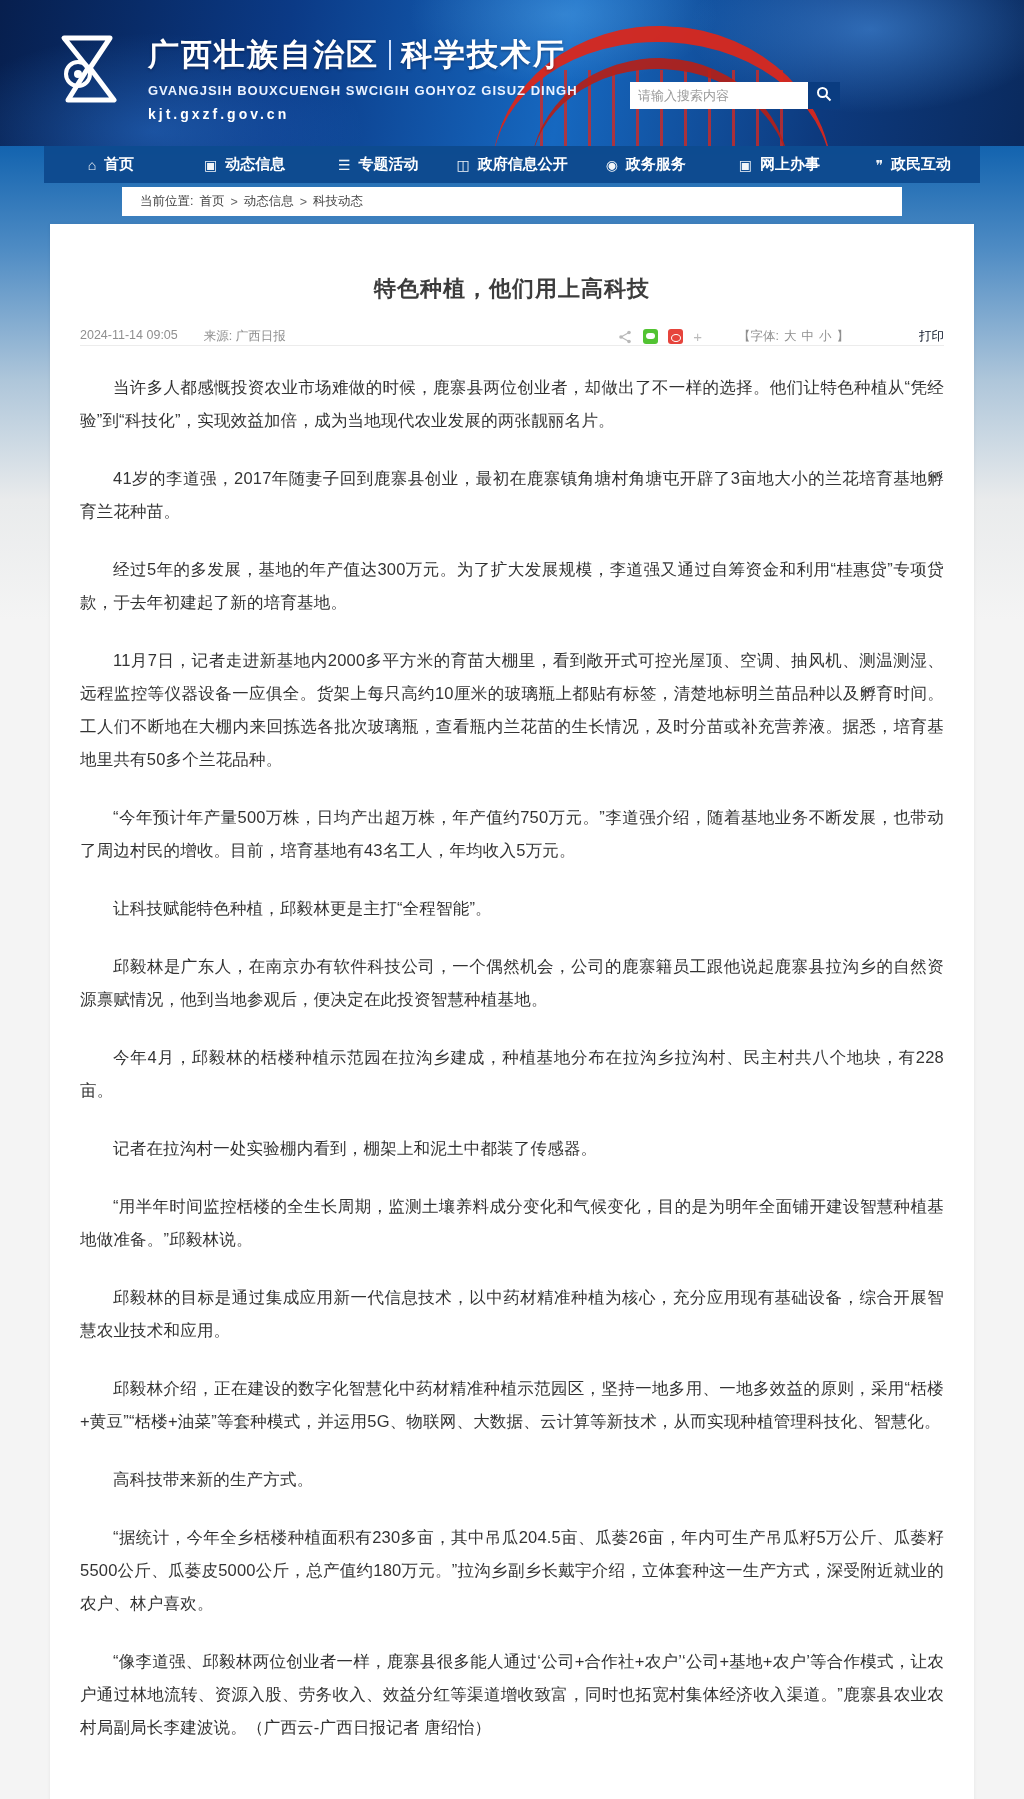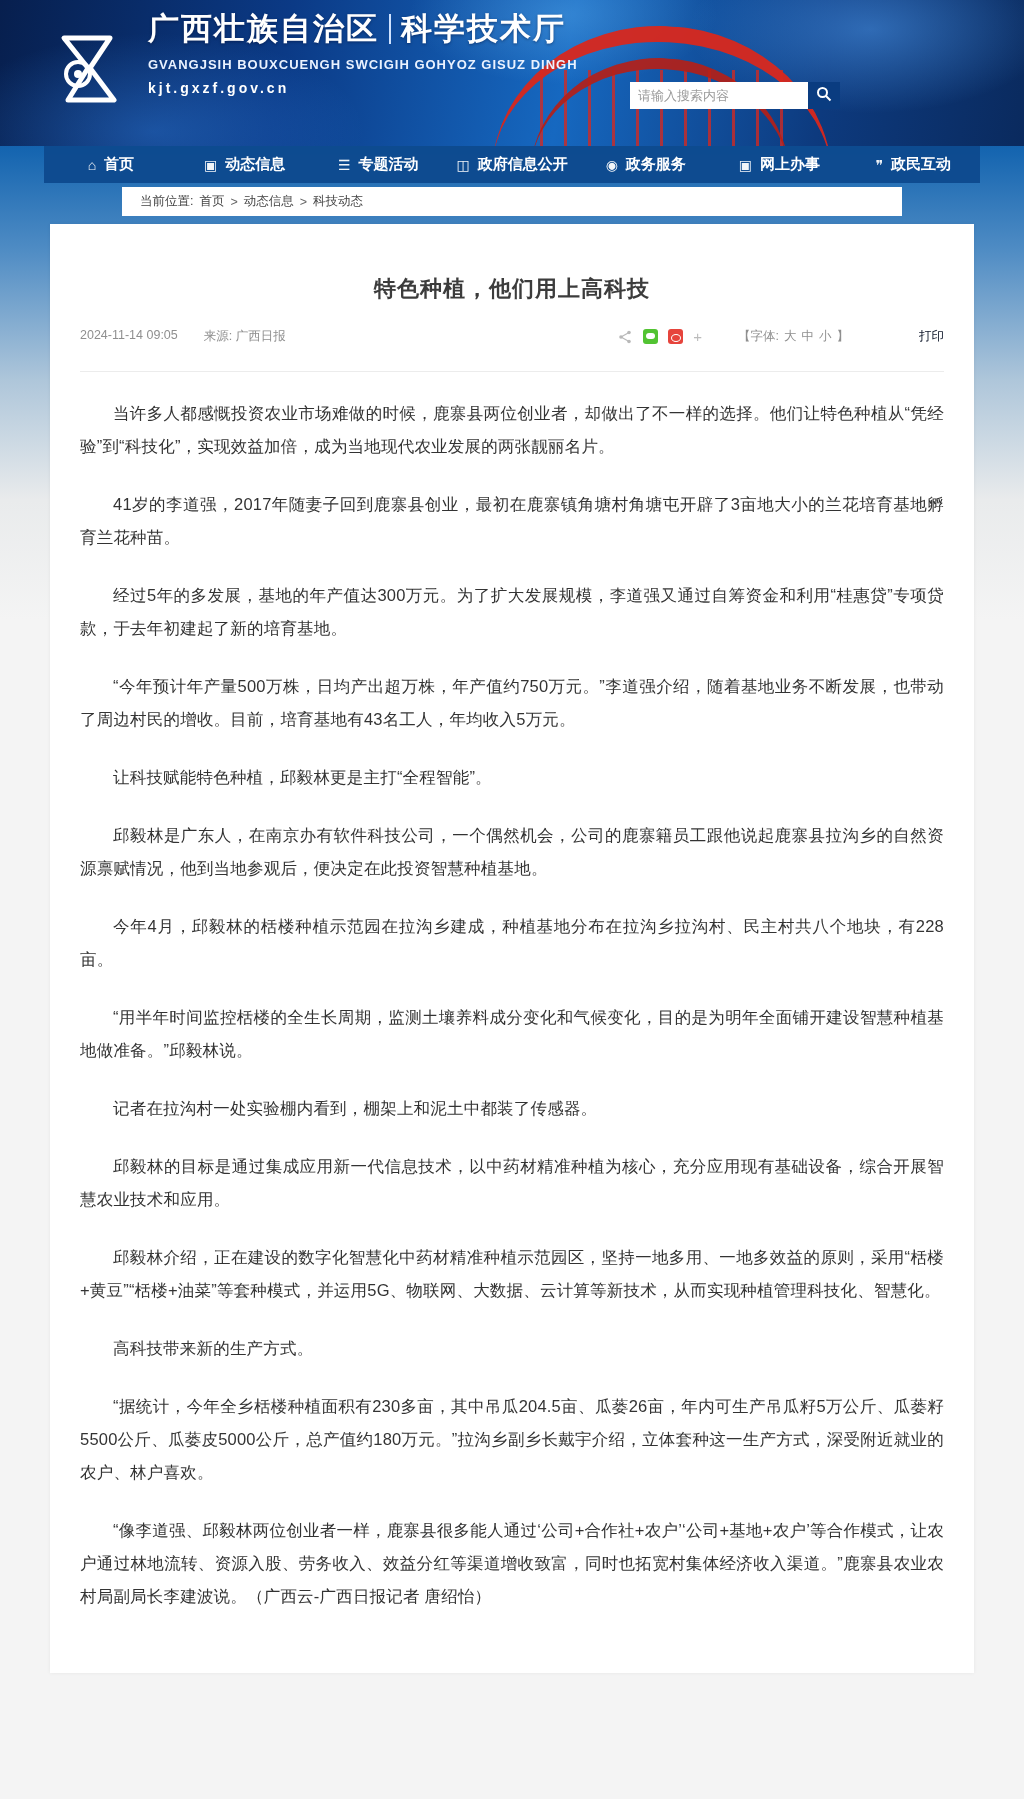--- a/index.html
+++ b/index.html
@@ -21,21 +21,21 @@
       linear-gradient(100deg,#071f4e 0%,#0b3a86 28%,#1668c0 55%,#0d3a7e 80%,#0a2a5e 100%);
   }
   .arc1 { position:absolute; left:492px; top:26px; width:340px; height:300px;
     border-top:16px solid #d8281e; border-radius:50%; transform:rotate(3deg); opacity:.95;}
   .arc2 { position:absolute; left:530px; top:58px; width:260px; height:240px;
     border-top:11px solid #b71f16; border-radius:50%; transform:rotate(3deg); opacity:.9;}
   .cables { position:absolute; left:540px; top:70px; width:250px; height:76px; opacity:.85;
     background:repeating-linear-gradient(90deg, rgba(216,40,30,.9) 0 3px, transparent 3px 24px);}
   .banner-inner { position:relative; width:936px; margin:0 auto; height:100%; }
   .logo { position:absolute; left:0px; top:22px; width:92px; height:92px; }
-  .titles { position:absolute; left:104px; top:8px; color:#fff; }
+  .titles { position:absolute; left:104px; top:34px; color:#fff; }
   .cn-row { font-size:31px; font-weight:700; letter-spacing:2px; display:flex; align-items:center;
     text-shadow:0 1px 3px rgba(0,0,30,.4);}
   .cn-div { display:inline-block; width:2px; height:30px; background:#cfe2ff; margin:0 10px; }
   .zhuang { font-size:13px; font-weight:700; letter-spacing:1px; margin-top:7px; color:#eaf2ff; }
   .url { font-size:14px; font-weight:700; letter-spacing:3px; margin-top:8px; color:#fff; }
   .search { position:absolute; right:140px; top:82px; display:flex;padding-left:30px; }
   .search input { width:178px; height:27px; border:none; outline:none; padding:0 8px;
     font-size:13px; color:#333; background:#fff; }
   .search input::placeholder { color:#9a9a9a; }
   .search button { width:32px; height:27px; border:none; background:#0a3c80; cursor:pointer;
@@ -53,21 +53,21 @@
   .crumb-bar { width:780px; margin:4px auto 0 auto; background:#fff; height:29px;
     display:flex; align-items:center; padding:0 18px; }
   .crumb { font-size:12.5px; color:#444; display:flex; gap:6px; align-items:center; }
   .crumb a { color:#444; text-decoration:none; }
   .crumb .sep { color:#666; }
 
   
   .card { width:924px; margin:8px auto 0 auto; background:#fff; padding:50px 30px 60px 30px;
     box-shadow:0 0 4px rgba(0,0,0,.06); }
   h1.title { text-align:center; font-size:22px; color:#3c3c3c; font-weight:700; letter-spacing:1px; }
-  .meta { margin-top:24px; padding-bottom:26px; border-bottom:1px solid #ececec;
+  .meta { margin-top:24px; padding-bottom:0; border-bottom:1px solid #ececec;
     display:flex; align-items:center; font-size:12.5px; color:#8f8f8f; }
   .meta-left { display:flex; gap:26px; }
   .meta-right { margin-left:auto; display:flex; align-items:center; gap:10px; }
   .share-ic { width:16px; height:16px; display:inline-flex; align-items:center; justify-content:center; cursor:pointer; }
   .ic-wechat { width:15px; height:15px; background:#52c332; border-radius:3px; position:relative; }
   .ic-wechat::after { content:""; position:absolute; left:3px; top:4px; width:9px; height:6px;
     background:#fff; border-radius:3px; }
   .ic-weibo { width:15px; height:15px; background:#e6443c; border-radius:3px; position:relative; }
   .ic-weibo::after { content:""; position:absolute; left:3px; top:5px; width:8px; height:6px;
     border:1.5px solid #fff; border-radius:50%; }
@@ -191,26 +191,27 @@
           <b>小</b>
           <span>】</span>
         </span>
         <span class="print">打印</span>
       </div>
     </div>
     <div class="body">
       <p>当许多人都感慨投资农业市场难做的时候，鹿寨县两位创业者，却做出了不一样的选择。他们让特色种植从“凭经验”到“科技化”，实现效益加倍，成为当地现代农业发展的两张靓丽名片。</p>
       <p>41岁的李道强，2017年随妻子回到鹿寨县创业，最初在鹿寨镇角塘村角塘屯开辟了3亩地大小的兰花培育基地孵育兰花种苗。</p>
       <p>经过5年的多发展，基地的年产值达300万元。为了扩大发展规模，李道强又通过自筹资金和利用“桂惠贷”专项贷款，于去年初建起了新的培育基地。</p>
+      <p>11月7日，记者走进新基地内2000多平方米的育苗大棚里，看到敞开式可控光屋顶、空调、抽风机、测温测湿、远程监控等仪器设备一应俱全。货架上每只高约10厘米的玻璃瓶上都贴有标签，清楚地标明兰苗品种以及孵育时间。工人们不断地在大棚内来回拣选各批次玻璃瓶，查看瓶内兰花苗的生长情况，及时分苗或补充营养液。据悉，培育基地里共有50多个兰花品种。</p>
       <p>“今年预计年产量500万株，日均产出超万株，年产值约750万元。”李道强介绍，随着基地业务不断发展，也带动了周边村民的增收。目前，培育基地有43名工人，年均收入5万元。</p>
       <p>让科技赋能特色种植，邱毅林更是主打“全程智能”。</p>
       <p>邱毅林是广东人，在南京办有软件科技公司，一个偶然机会，公司的鹿寨籍员工跟他说起鹿寨县拉沟乡的自然资源禀赋情况，他到当地参观后，便决定在此投资智慧种植基地。</p>
       <p>今年4月，邱毅林的栝楼种植示范园在拉沟乡建成，种植基地分布在拉沟乡拉沟村、民主村共八个地块，有228亩。</p>
+      <p>记者在拉沟村一处实验棚内看到，棚架上和泥土中都装了传感器。</p>
       <p>“用半年时间监控栝楼的全生长周期，监测土壤养料成分变化和气候变化，目的是为明年全面铺开建设智慧种植基地做准备。”邱毅林说。</p>
-      <p>记者在拉沟村一处实验棚内看到，棚架上和泥土中都装了传感器。</p>
       <p>邱毅林的目标是通过集成应用新一代信息技术，以中药材精准种植为核心，充分应用现有基础设备，综合开展智慧农业技术和应用。</p>
       <p>邱毅林介绍，正在建设的数字化智慧化中药材精准种植示范园区，坚持一地多用、一地多效益的原则，采用“栝楼+黄豆”“栝楼+油菜”等套种模式，并运用5G、物联网、大数据、云计算等新技术，从而实现种植管理科技化、智慧化。</p>
       <p>高科技带来新的生产方式。</p>
       <p>“据统计，今年全乡栝楼种植面积有230多亩，其中吊瓜204.5亩、瓜蒌26亩，年内可生产吊瓜籽5万公斤、瓜蒌籽5500公斤、瓜蒌皮5000公斤，总产值约180万元。”拉沟乡副乡长戴宇介绍，立体套种这一生产方式，深受附近就业的农户、林户喜欢。</p>
       <p>“像李道强、邱毅林两位创业者一样，鹿寨县很多能人通过‘公司+合作社+农户’‘公司+基地+农户’等合作模式，让农户通过林地流转、资源入股、劳务收入、效益分红等渠道增收致富，同时也拓宽村集体经济收入渠道。”鹿寨县农业农村局副局长李建波说。（广西云-广西日报记者 唐绍怡）</p>
     </div>
   </main>
 
 </div>
 

